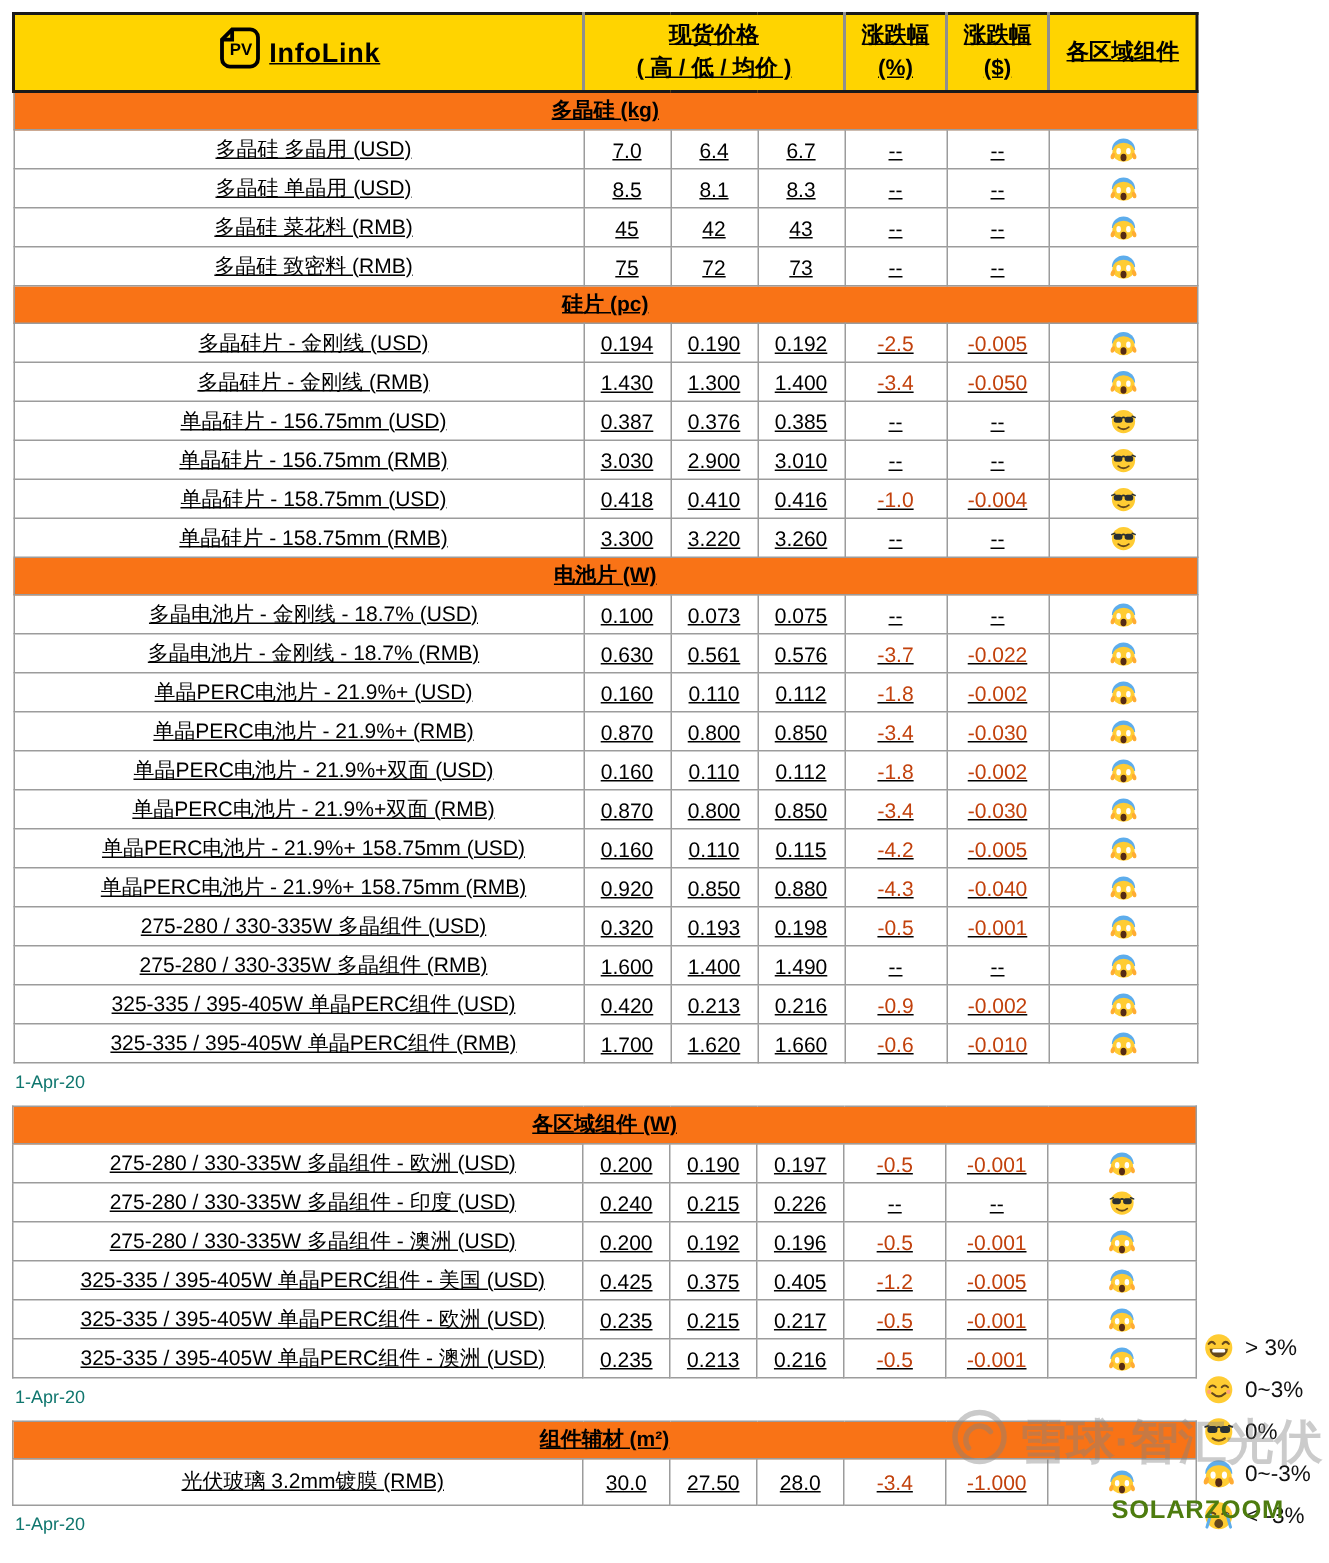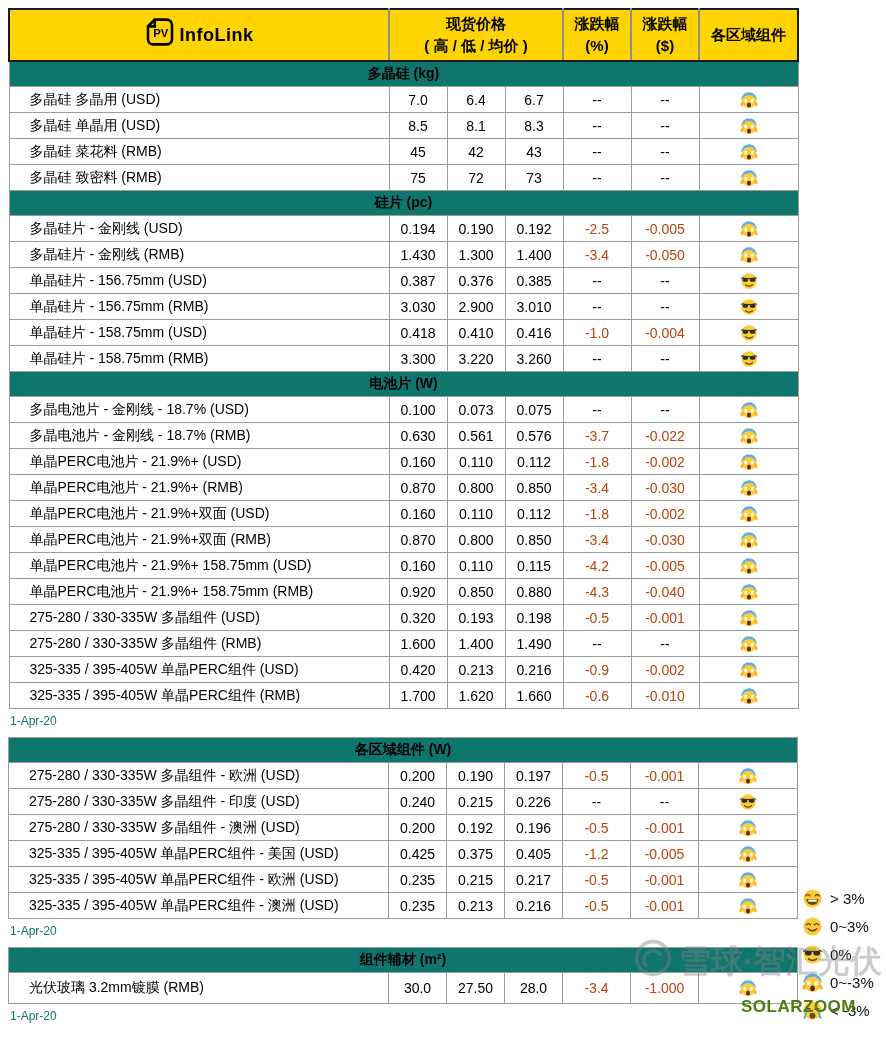--- a/index.html
+++ b/index.html
@@ -1,40 +1,40 @@
 <!DOCTYPE html>
 <html><head>
 <meta charset="utf-8">
 <style>
   html,body{margin:0;padding:0;}
   body{
     width:886px;height:1042px;position:relative;background:#fff;overflow:hidden;
     font-family:"Liberation Sans","DejaVu Sans",sans-serif;color:#000;
   }
   .page{position:absolute;left:8px;top:8px;}
-  table.price-table{border-collapse:collapse;table-layout:fixed;width:789px;}
+  table.price-table{border-collapse:collapse;table-layout:fixed;width:789px;text-decoration:underline;}
   col.c-name{width:380px;} col.c-num{width:58px;} col.c-chg{width:68px;} col.c-emo{width:99px;}
 
   
   thead th{
     background:#FFD400;border:2px solid #8f8f8f;
     font-size:15px;font-weight:bold;text-align:center;vertical-align:middle;
     padding:2px 0;height:46px;line-height:1.45;
   }
   #t0 thead th{border-top-color:#1a1a1a;border-bottom-color:#1a1a1a;}
   #t0 thead th:first-child{border-left-color:#1a1a1a;}
   #t0 thead th:last-child{border-right-color:#1a1a1a;}
 
   .logo{display:flex;align-items:center;justify-content:center;gap:5px;}
   .logo-text{font-size:18px;font-weight:bold;letter-spacing:0.5px;}
 
   
   td{border:1px solid #9c9c9c;height:25px;padding:0;font-size:14px;vertical-align:middle;background:#fff;}
-  td.section{background:#0f766e;font-weight:bold;text-align:center;font-size:14px;height:24px;}
-  td.name{text-align:left;padding-left:20px;white-space:nowrap;overflow:hidden;}
+  td.section{background:#f97316;font-weight:bold;text-align:center;font-size:14px;height:24px;}
+  td.name{text-align:center;padding-left:20px;white-space:nowrap;overflow:hidden;}
   td.num{text-align:center;}
   td.neg{color:#c2410c;}
   td.emo{text-align:center;}
   tr.tall td{height:30px;}
   .emj{width:18px;height:18px;vertical-align:middle;display:inline-block;}
 
   .date-label{font-size:12px;color:#0f766e;margin:5px 0 9px 2px;height:14px;line-height:14px;}
 
   
   .legend{position:absolute;left:802px;top:884px;width:84px;}

